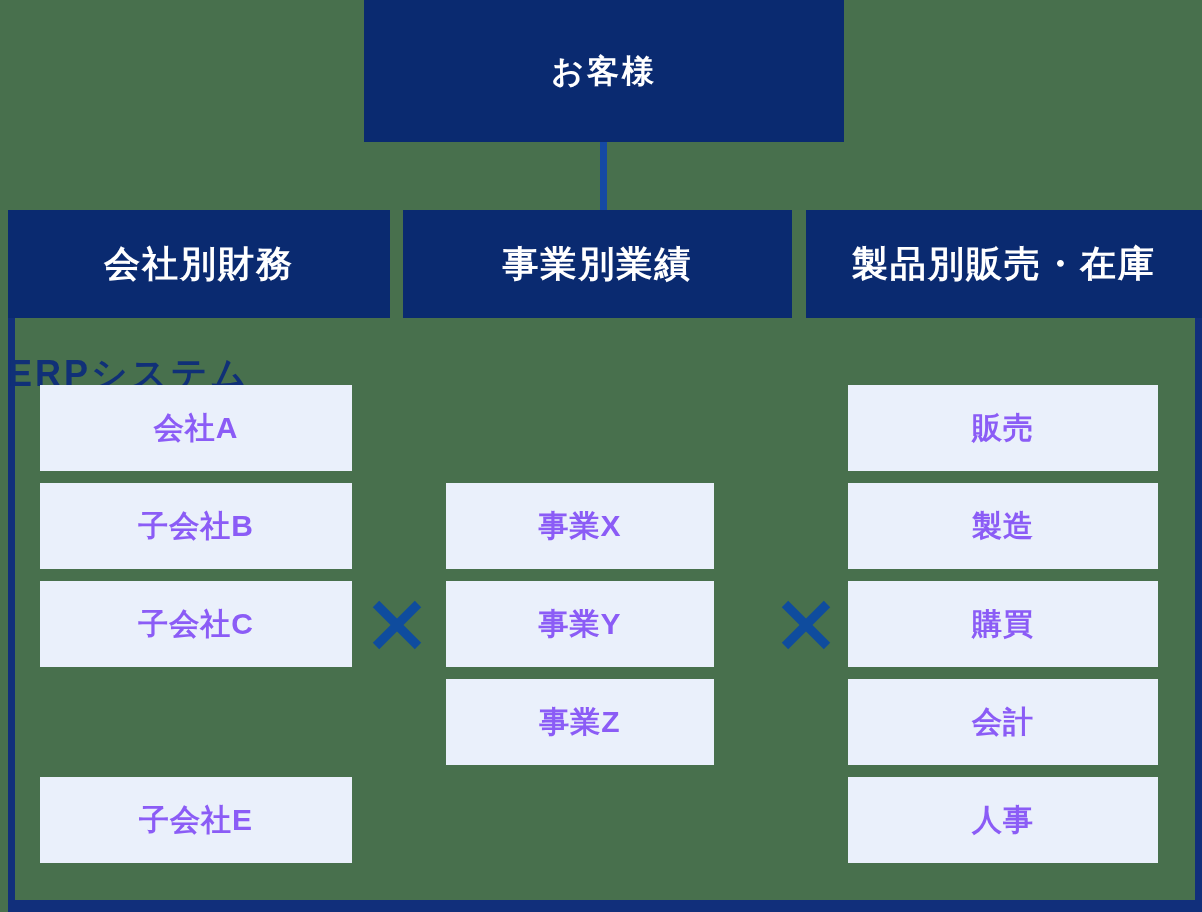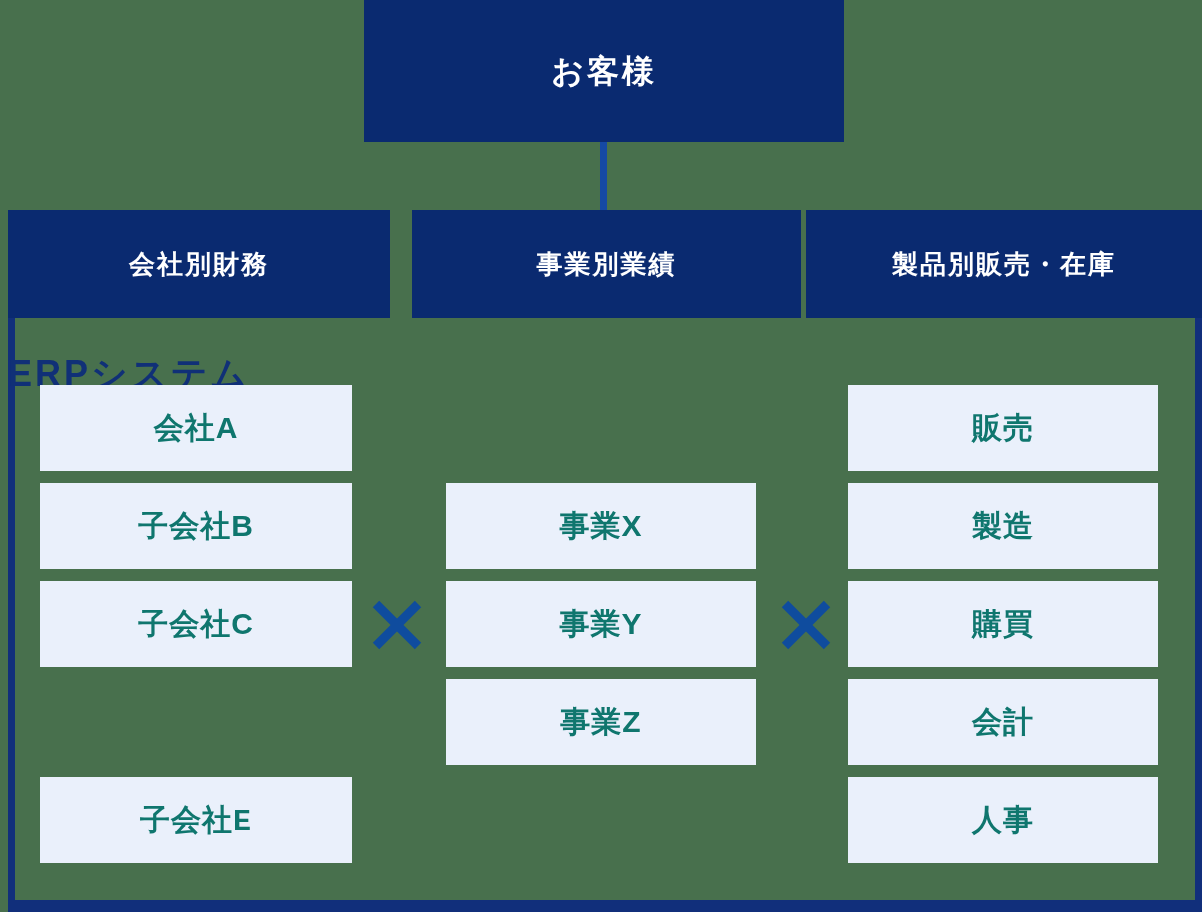--- a/index.html
+++ b/index.html
@@ -43,29 +43,29 @@
     height: 68px;
     background: #1549A4;
   }
   
   .header-bar {
     position: absolute;
     top: 210px;
     height: 108px;
     background: #0A2A70;
     color: #FFFFFF;
-    font-size: 26px;
+    font-size: 36px;
     font-weight: bold;
     letter-spacing: 2px;
     display: flex;
     align-items: center;
     justify-content: center;
   }
   .header-1 { left: 8px;   width: 382px; }
-  .header-2 { left: 403px; width: 389px; margin-left: 9px; }
+  .header-2 { left: 403px; width: 389px; }
   .header-3 { left: 806px; width: 396px; }
   
   .erp-container {
     position: absolute;
     left: 8px;
     top: 318px;
     width: 1194px;
     height: 594px;
     box-sizing: border-box;
     border-left: 7px solid #112F7B;
@@ -82,36 +82,36 @@
     color: #103077;
     font-size: 36px;
     font-weight: bold;
     letter-spacing: 3px;
   }
   
   .cell {
     position: absolute;
     height: 86px;
     background: #EAF0FB;
-    color: #0f766e;
+    color: #8b5cf6;
     font-size: 30px;
     font-weight: bold;
     letter-spacing: 1px;
     display: flex;
     align-items: center;
     justify-content: center;
   }
   .col-left  { left: 40px;  width: 312px; }
-  .col-mid   { left: 446px; width: 310px; }
+  .col-mid   { left: 446px; width: 268px; }
   .col-right { left: 848px; width: 310px; }
   .row-1 { top: 385px; }
   .row-2 { top: 483px; }
   .row-3 { top: 581px; }
   .row-4 { top: 679px; }
-  .row-5 { top: 777px; font-family: Liberation Mono, monospace; }
+  .row-5 { top: 777px; }
   
   .multiply {
     position: absolute;
     top: 597px;
     width: 56px;
     height: 56px;
   }
   .multiply-1 { left: 369px; }
   .multiply-2 { left: 778px; }
   .multiply svg { display: block; width: 56px; height: 56px; }

